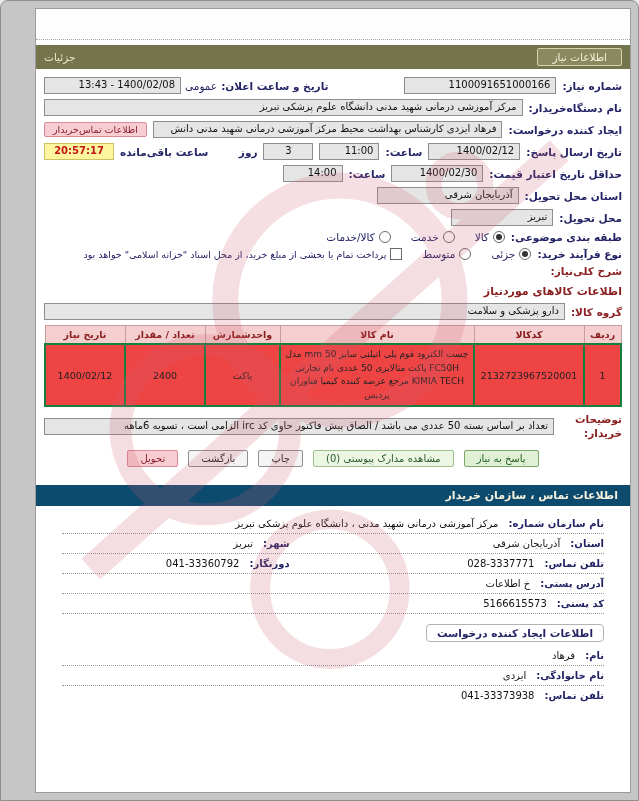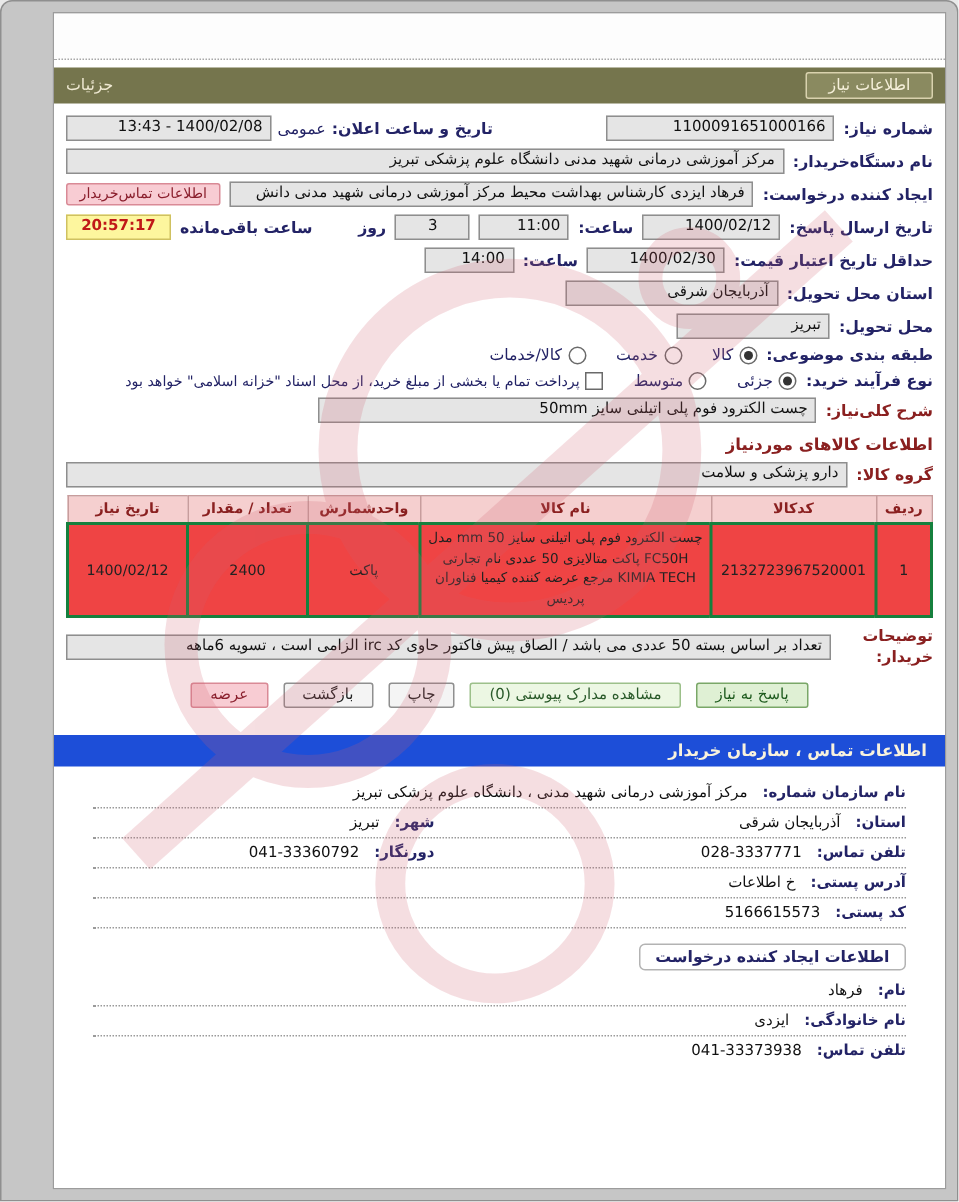--- a/index.html
+++ b/index.html
@@ -34,21 +34,21 @@
   .tbl th{background:#f5cfcf;color:#8a2020;border:1px solid #c79d9d;padding:3px 2px;font-weight:bold;}
   .tbl td{border:2px solid #15803d;background:#ef4444;color:#222;padding:3px 4px;text-align:center;}
   .tbl td.name{font-size:9px;line-height:1.5;}
   .btnrow{display:flex;justify-content:center;gap:10px;margin:10px 0 10px 0;}
   .btn{font-family:inherit;font-size:10px;padding:2px 12px;border:1px solid #8f8f8f;
        background:#f4f4f4;border-radius:2px;color:#222;cursor:pointer;white-space:nowrap;}
   .btn.green{background:#dff0d4;border-color:#7aa768;color:#1d5a1d;}
   .btn.lightgreen{background:#ecf7e3;border-color:#9cc08a;color:#2a5a2a;}
   .btn.pink{background:#f8ccd3;border-color:#d98a96;color:#8a1f2d;}
   .btn.small{padding:1px 8px;font-size:9.5px;}
-  .olivebar{background:#1d4ed8;color:#f8f2dd;font-size:11px;font-weight:bold;
+  .olivebar{background:#0c4a6e;color:#f8f2dd;font-size:11px;font-weight:bold;
             padding:4px 12px;margin:4px 0 6px 0;}
   .cwrap{padding:2px 26px 0 26px;font-size:10px;}
   .crow{display:flex;align-items:center;padding:4px 0;border-bottom:1px dotted #9a9a9a;}
   .pair{display:flex;align-items:center;gap:10px;}
   .pair.first{width:58%;}
   .clbl{color:#232366;font-weight:600;white-space:nowrap;}
   .cval{color:#111;}
   .subhdr{display:inline-block;border:1px solid #b3b3b3;border-radius:4px;
           padding:2px 10px;color:#232366;font-weight:bold;font-size:10.5px;margin:10px 0 4px 0;}
   .wm{position:absolute;inset:0;pointer-events:none;opacity:0.20;z-index:5;}
@@ -159,21 +159,20 @@
           <span>متوسط</span>
         </span>
         <span class="opt">
           <span class="check"></span>
           <span class="note">پرداخت تمام یا بخشی از مبلغ خرید، از محل اسناد "خزانه اسلامی" خواهد بود</span>
         </span>
       </div>
 
       <div class="row">
         <span class="lbl maroon">شرح کلی‌نیاز:</span>
-        <span class="box" style="width:320px;">چست الکترود فوم پلی اتیلنی سایز 50mm</span>
       </div>
 
       <div class="section-title">اطلاعات کالاهای موردنیاز</div>
 
       <div class="row">
         <span class="lbl maroon">گروه کالا:</span>
         <span class="box grow">دارو پزشکی و سلامت</span>
       </div>
 
       <table class="tbl">
@@ -202,21 +201,21 @@
       <div class="row">
         <span class="lbl maroon" style="white-space:normal;width:62px;line-height:1.3;">توضیحات خریدار:</span>
         <span class="box grow" style="white-space:normal;padding-left:43px;">تعداد بر اساس بسته 50 عددی می باشد / الصاق پیش فاکتور حاوی کد irc الزامی است ، تسویه 6ماهه</span>
       </div>
 
       <div class="btnrow">
         <button class="btn green">پاسخ به نیاز</button>
         <button class="btn lightgreen">مشاهده مدارک پیوستی (0)</button>
         <button class="btn">چاپ</button>
         <button class="btn">بازگشت</button>
-        <button class="btn pink">عرضه</button>
+        <button class="btn pink">تحویل</button>
       </div>
 
     </div>
 
     <div class="olivebar">اطلاعات  تماس ، سازمان خریدار</div>
 
     <div class="cwrap">
 
       <div class="crow">
         <span class="pair">

